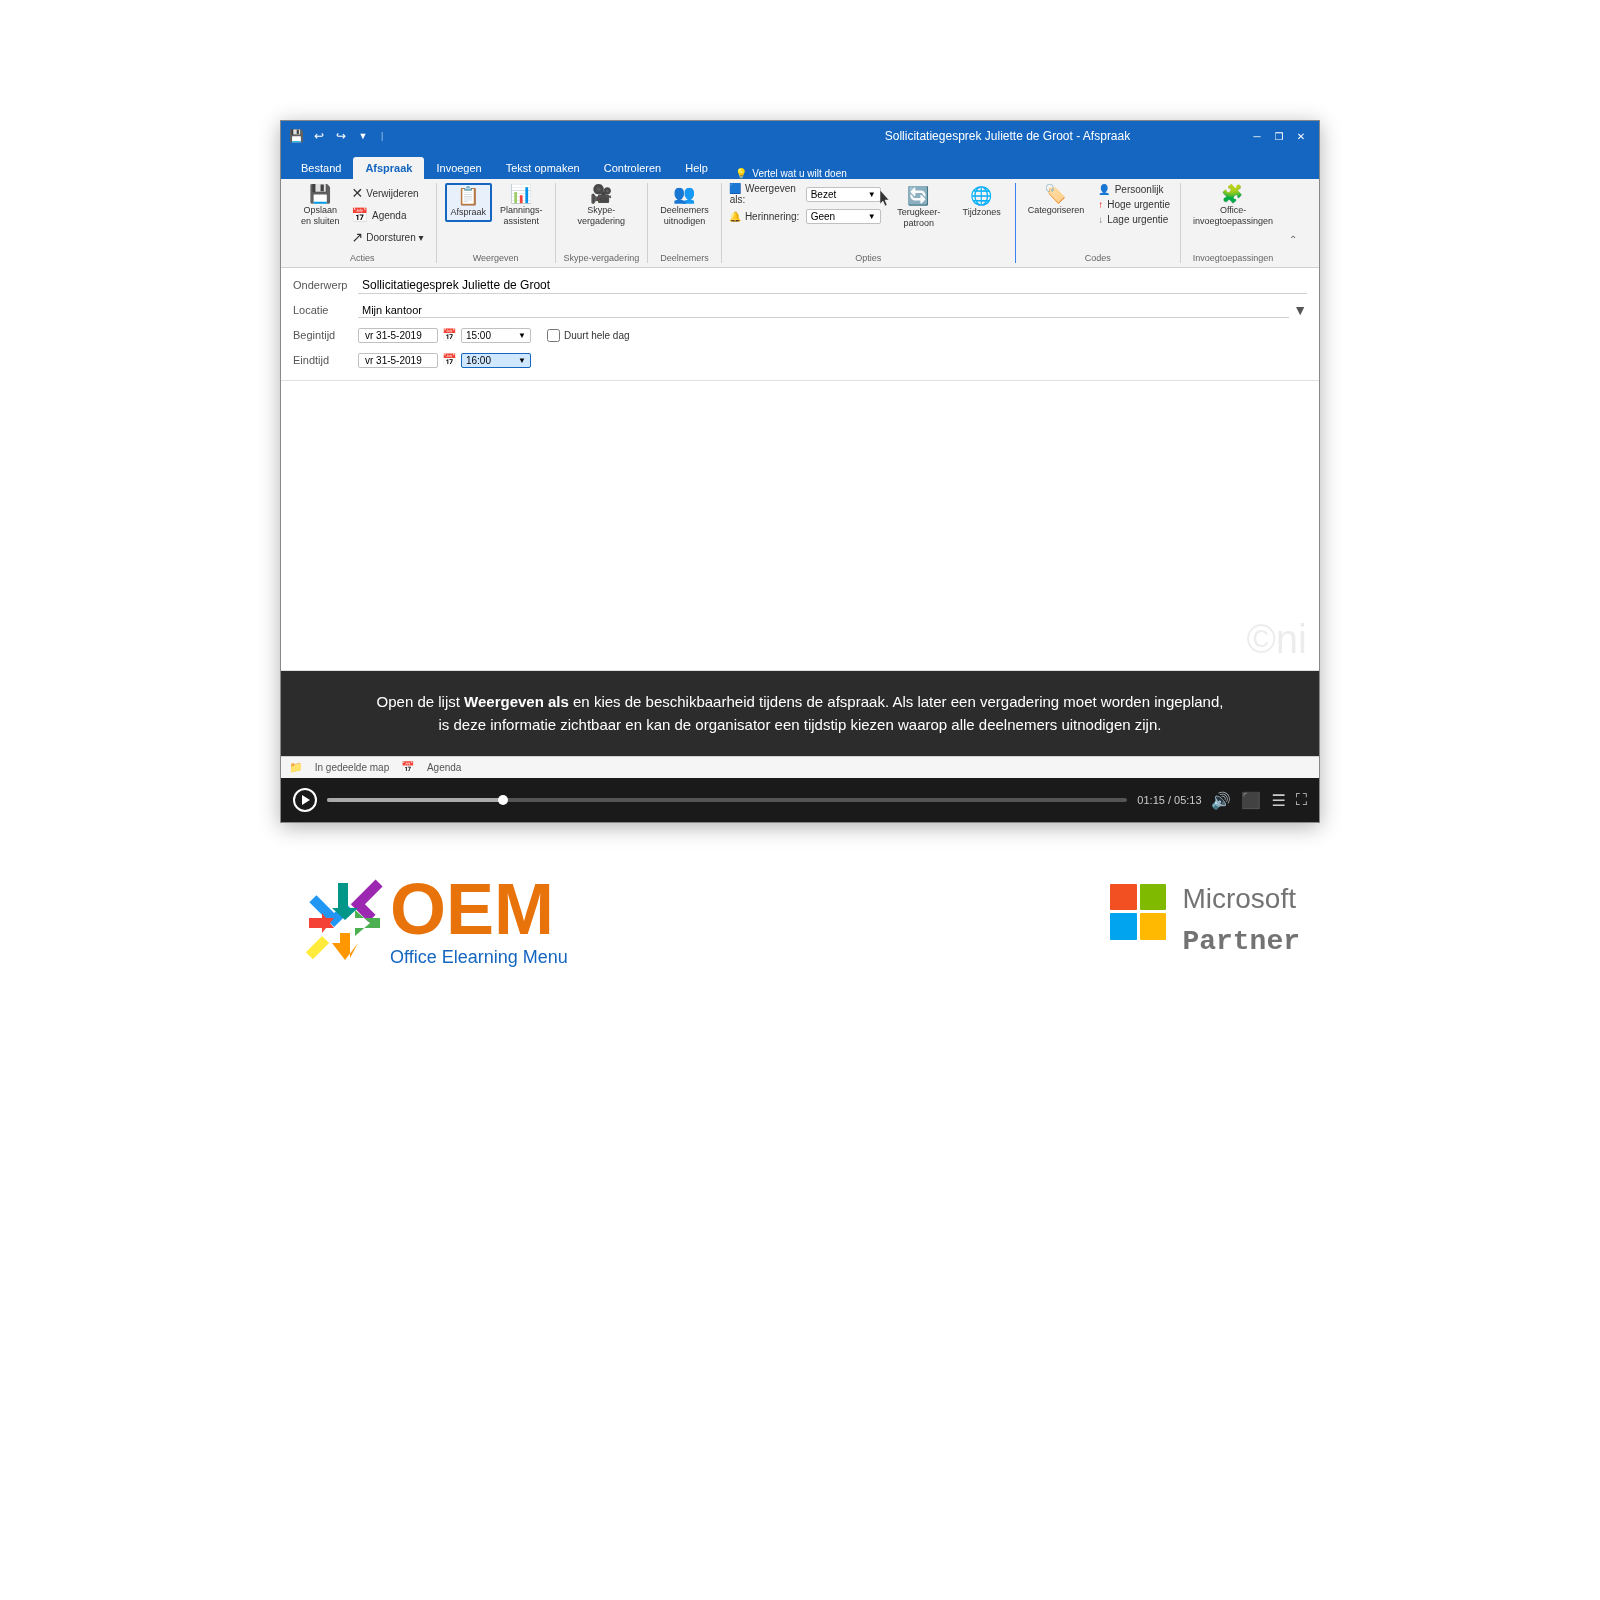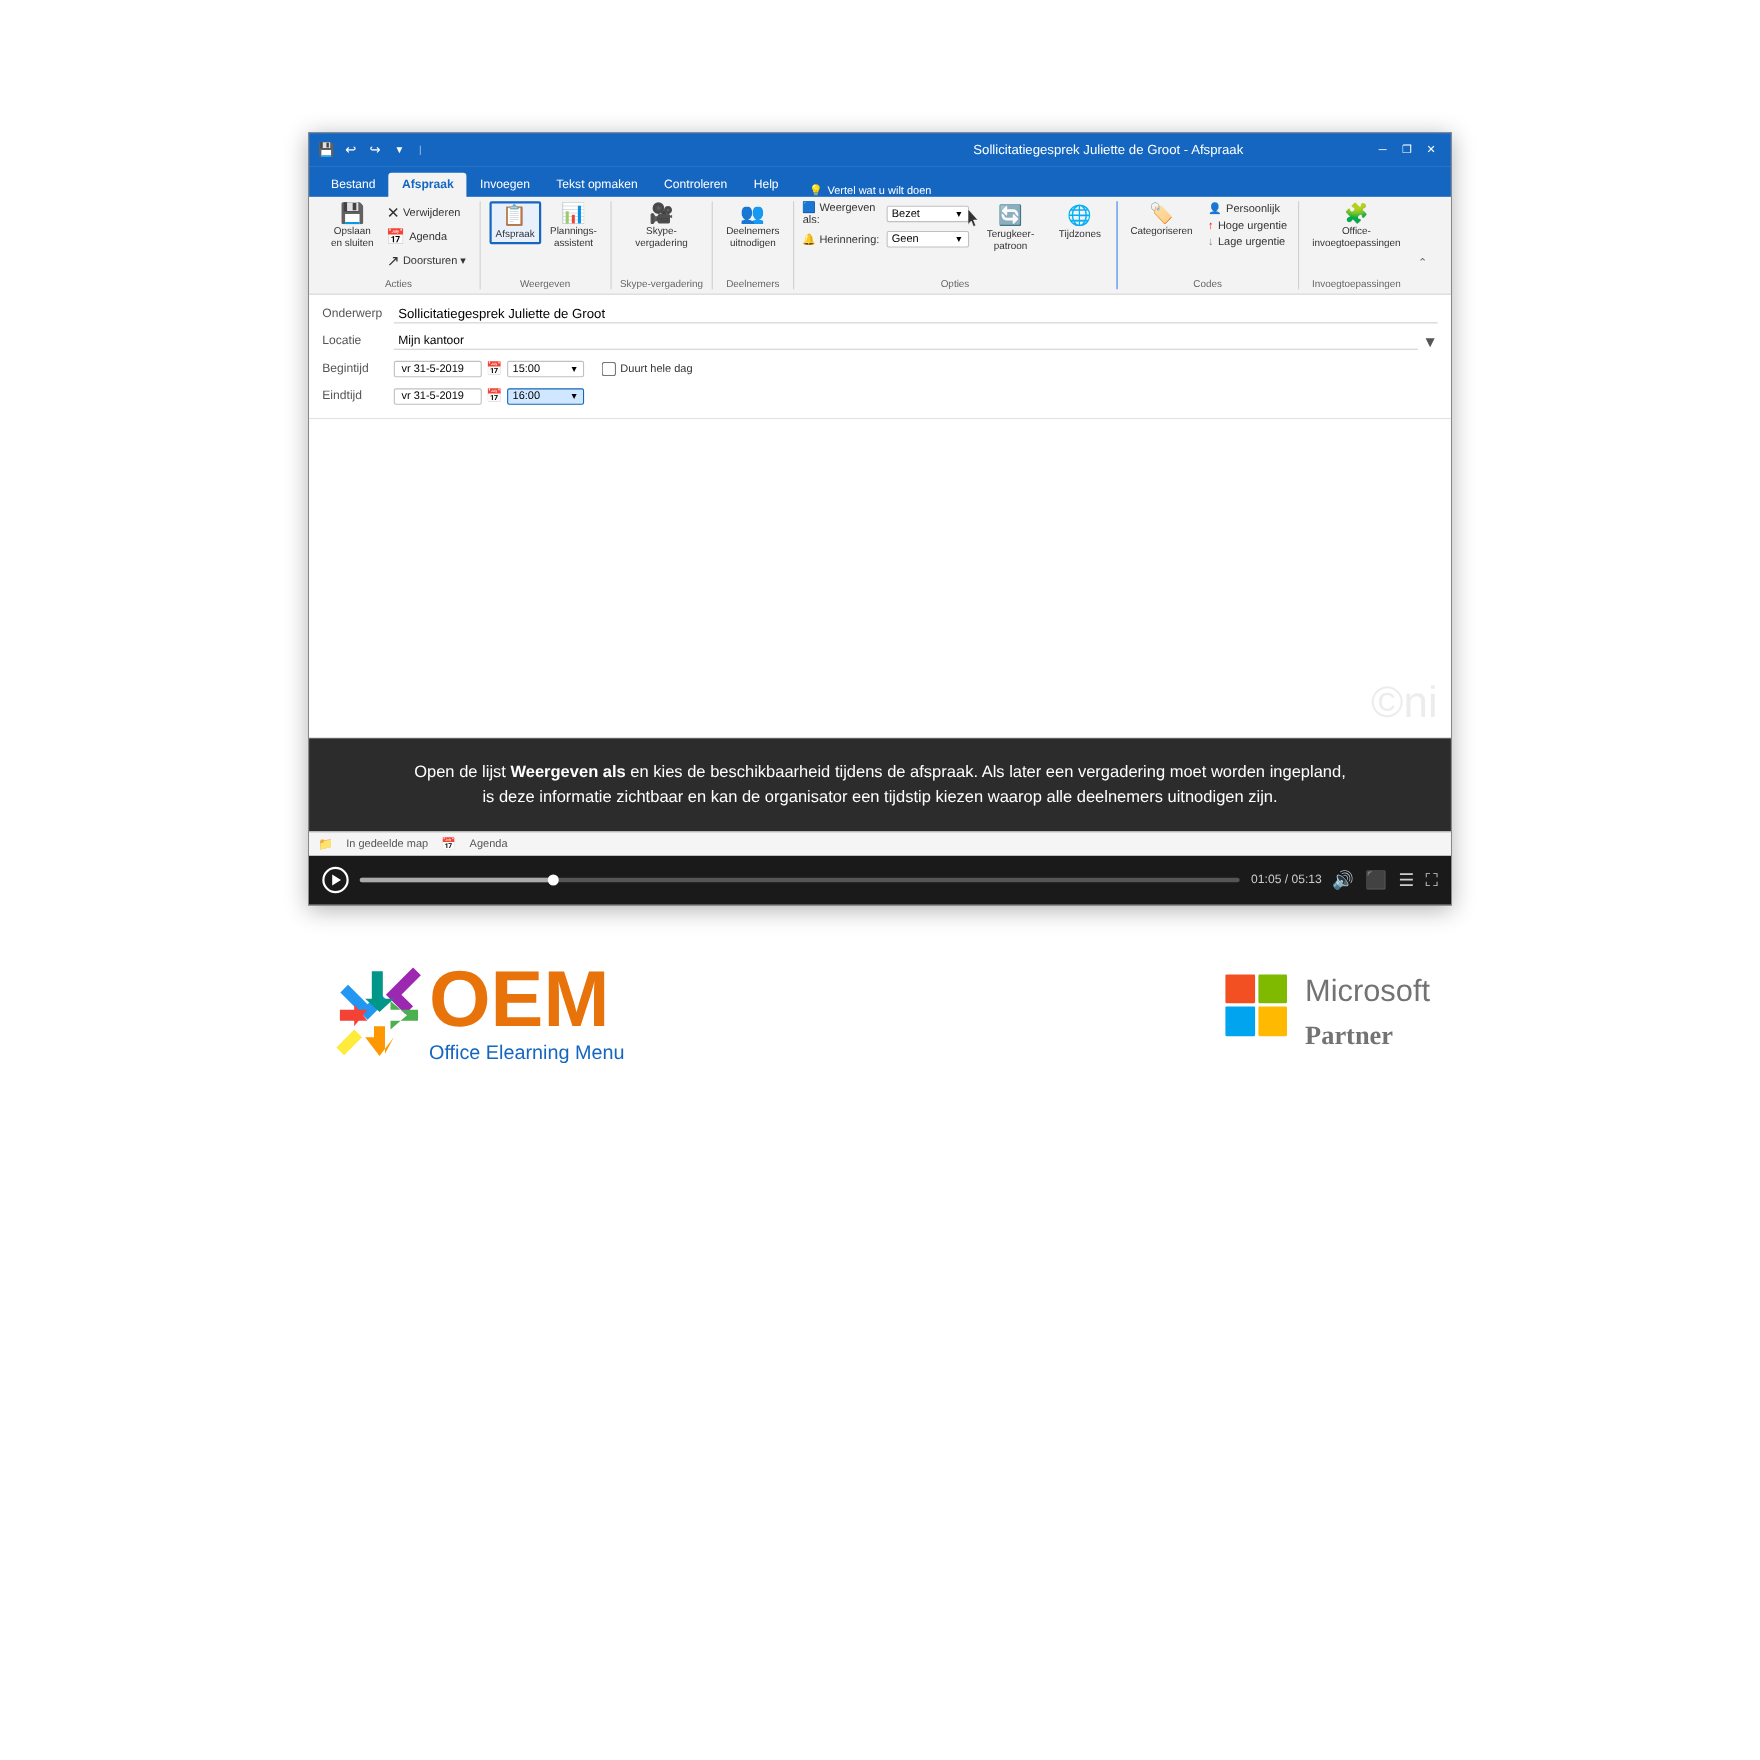--- a/index.html
+++ b/index.html
@@ -423,24 +423,24 @@
       flex-direction: column;
       line-height: 1.1;
     }
     .ms-microsoft {
       font-size: 28px;
       color: #737373;
       font-weight: 300;
       font-family: 'Segoe UI', Arial, sans-serif;
     }
     .ms-partner-text {
-      font-size: 24px;
+      font-size: 28px;
       color: #737373;
       font-weight: 600;
-      font-family: Liberation Serif, serif;
+      font-family: Liberation Mono, monospace;
       margin-top: 12px;
     }
 
     
     .opties-group {
       display: flex;
       flex-direction: column;
       gap: 2px;
       padding: 0 8px;
       border-right: 1px solid #3b82f6;
@@ -720,21 +720,21 @@
     </div>
 
     <div class="video-controls">
       <div class="vc-play"></div>
       <div class="progress-bar">
         <div class="progress-fill">
           <div class="progress-handle"></div>
         </div>
       </div>
       <div class="vc-time">
-        <span>01:05</span>
+        <span>01:15</span>
         <span> / </span>
         <span>05:13</span>
       </div>
       <div class="vc-icon">🔊</div>
       <div class="vc-icon">⬛</div>
       <div class="vc-icon">☰</div>
       <div class="vc-icon">⛶</div>
     </div>
 
   </div>

